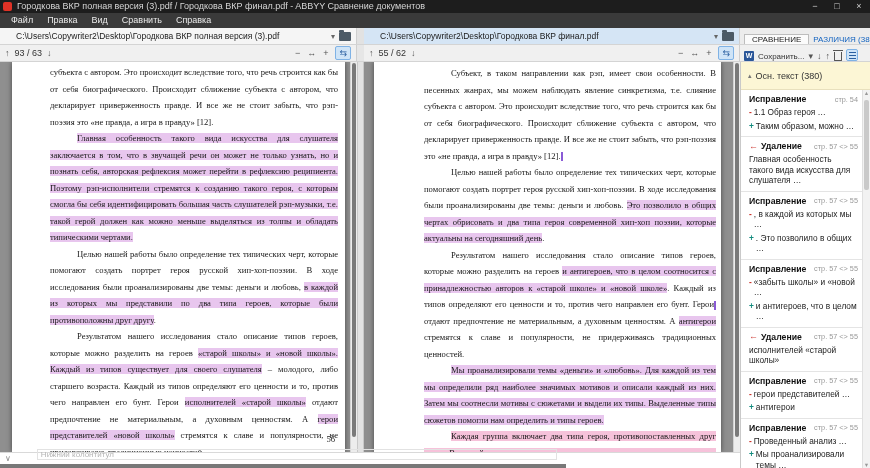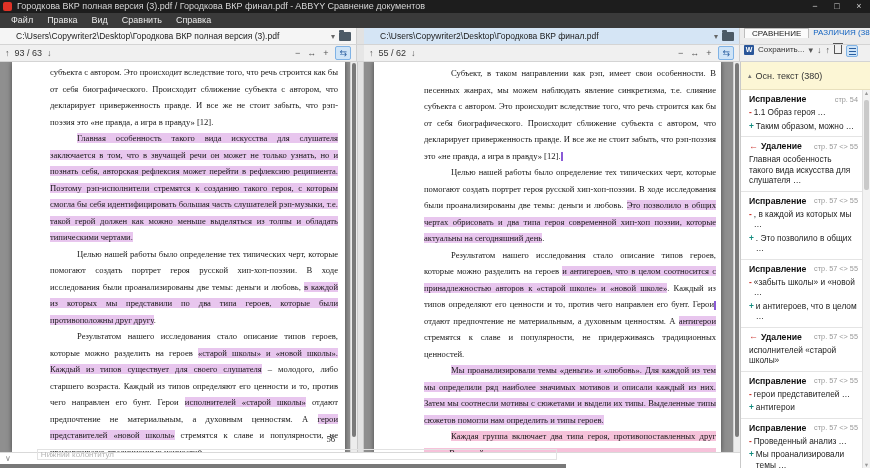--- a/index.html
+++ b/index.html
@@ -17,36 +17,36 @@
   .pathrow,.toolrow{display:flex;background:#e9e9e9;border-bottom:1px solid #d4d4d4}
   .pathrow{height:17px}
   .path-cell{display:flex;align-items:center;font-size:8.5px;color:#1a1a1a;border-right:1px solid #cfcfcf;padding:0 3px 0 16px;overflow:hidden}
   .path-cell .path{flex:1;white-space:nowrap;overflow:hidden}
   .path-cell.leftc{width:357px;background:#f5f5f5}
   .path-gap{width:7px;background:#e2e2e2}
   .path-cell.rightc{width:376px;background:#d5e5f5}
   .dd{color:#666;font-size:8px;padding:0 4px}
   .folder{width:12px;height:9px;position:relative;background:#4c5a66;border-radius:1px;flex:0 0 auto;margin-right:2px}
   .folder:before{content:"";position:absolute;top:-2px;left:0;width:5px;height:2px;background:#4c5a66;border-radius:1px 1px 0 0}
-  .tabs-cell{width:130px;display:flex;align-items:flex-start;background:#ececec;font-size:8px}
+  .tabs-cell{width:130px;display:flex;align-items:flex-end;background:#ececec;font-size:8px}
   .tab{display:flex;align-items:center;padding:0 7px;white-space:nowrap}
   .tab.active-look{background:#fbfbfb;border:1px solid #bdbdbd;border-bottom:none;color:#222;margin-left:4px}
   .tab.blue{color:#1464c0;padding:0 4px}
   
   .toolrow{height:17px;background:#f0f0f0}
   .tool-cell{display:flex;align-items:center;font-size:9px;color:#444;border-right:1px solid #cfcfcf;padding:0 5px}
   .tool-cell.leftc{width:357px}
   .tool-gap{width:7px;background:#e6e6e6}
   .tool-cell.rightc{width:376px}
   .nav-group{display:flex;align-items:center;gap:5px}
   .pagecount{color:#333}
   .spacer{flex:1}
   .zoom-group{display:flex;align-items:center;gap:7px;color:#555}
   .fitbtn{background:#cfe4f7;border:1px solid #7fb2e5;border-radius:2px;padding:0 3px;color:#2a5fa0;font-size:9px;line-height:12px}
-  .savebar{width:130px;display:flex;align-items:flex-start;gap:4px;padding:0 4px;background:#f0f0f0;font-size:8px;color:#333}
+  .savebar{width:130px;display:flex;align-items:flex-end;gap:4px;padding:0 4px;background:#f0f0f0;font-size:8px;color:#333}
   .wbadge{width:10px;height:10px;background:#2a5699;color:#fff;font-size:7px;font-weight:bold;text-align:center;line-height:10px;border-radius:1px;flex:0 0 auto}
   .save-label{white-space:nowrap}
   .tool-ic{color:#555;font-size:9px}
   .trash{width:8px;height:9px;position:relative;border:1px solid #555;border-top:none;border-radius:0 0 1px 1px}
   .trash:before{content:"";position:absolute;top:-2px;left:-2px;width:10px;height:1px;background:#555}
   .toggle-sel{background:#cfe4f7;border:1px solid #7fb2e5;border-radius:2px;width:12px;height:12px;position:relative}
   .toggle-sel:before{content:"";position:absolute;left:2px;top:2px;width:7px;height:1px;background:#2a5fa0;box-shadow:0 3px 0 #2a5fa0,0 6px 0 #2a5fa0}
   
   .main{display:flex;height:406px}
   .docs{width:740px;display:flex;flex-direction:column}

